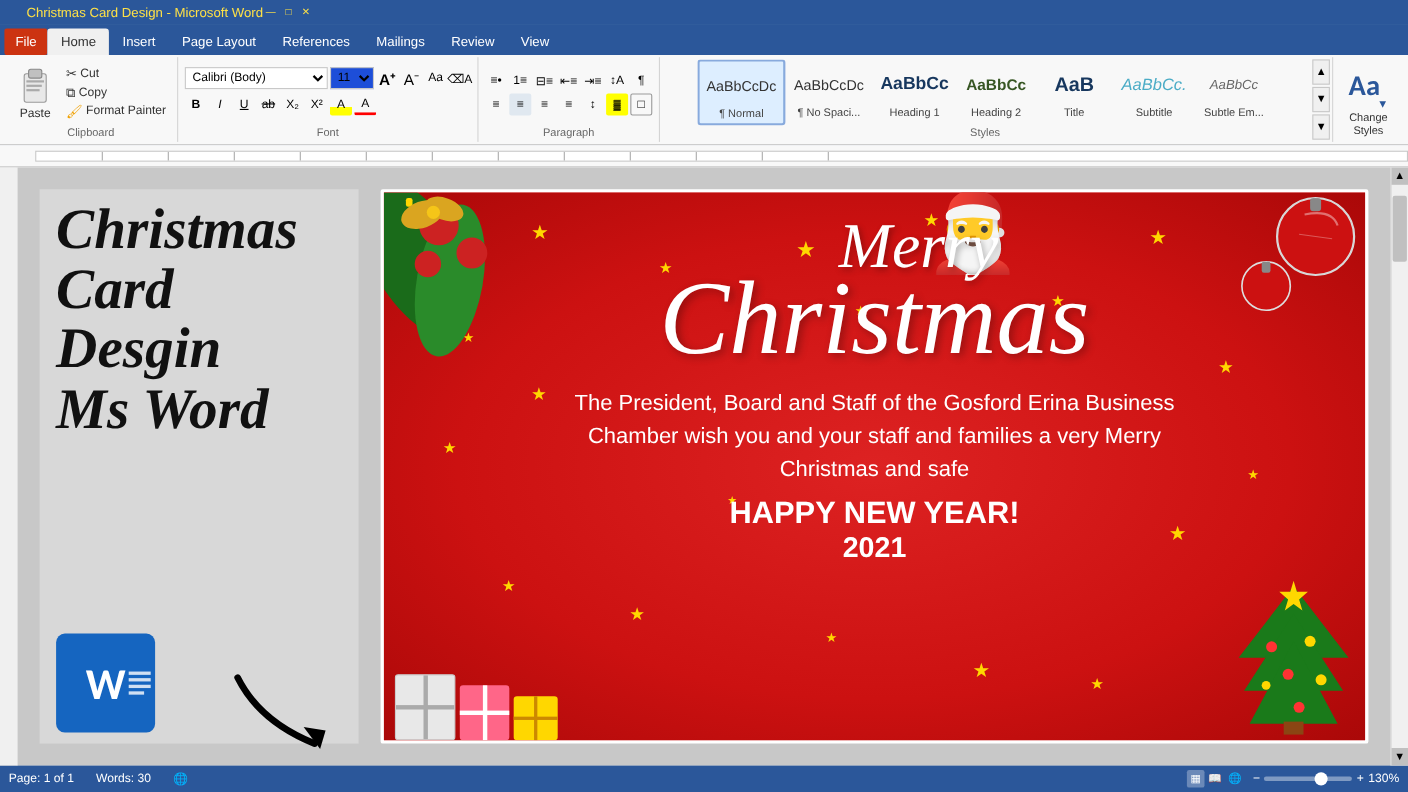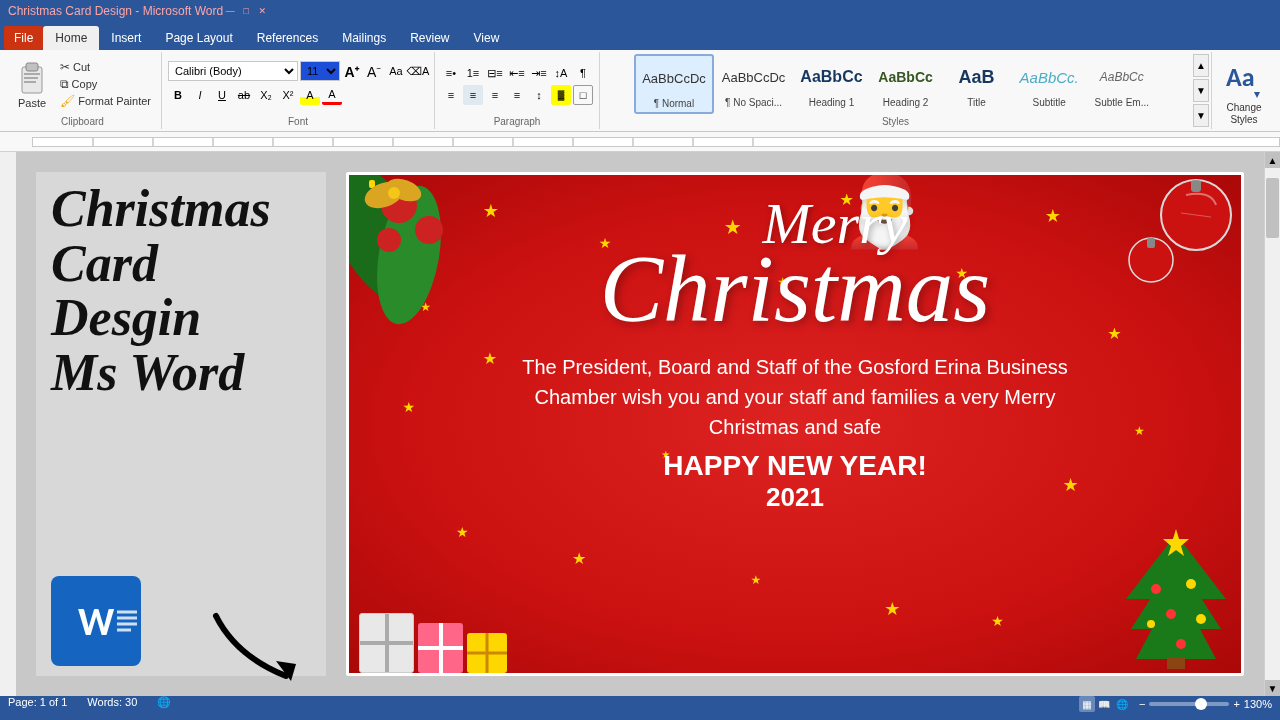--- a/index.html
+++ b/index.html
@@ -4,22 +4,22 @@
   <style>
     * { margin: 0; padding: 0; box-sizing: border-box; }
     body { width: 1280px; height: 720px; overflow: hidden; font-family: 'Segoe UI', Arial, sans-serif; background: #f0f0f0; }
 
     
     #title-bar {
       height: 22px;
       background: #2b579a;
       display: flex;
       align-items: center;
-      padding: 0 8px;
-      color: #fca5a5;
+      padding: 0 24px;
+      color: #fde047;
       font-size: 12px;
     }
     #title-bar-controls { display: flex; gap: 2px; }
     .title-btn { width: 14px; height: 14px; border-radius: 50%; display: flex; align-items: center; justify-content: center; cursor: pointer; font-size: 9px; }
 
     
     #ribbon { background: #2b579a; }
     #ribbon-tabs {
       display: flex;
       height: 28px;
@@ -275,21 +275,21 @@
       font-size: 26px;
       font-weight: 700;
       text-align: center;
     }
 
     
     #status-bar {
       height: 24px;
       background: #2b579a;
       display: flex;
-      align-items: flex-start;
+      align-items: center;
       padding: 0 8px;
       color: white;
       font-size: 11px;
       gap: 20px;
     }
     .status-right {
       margin-left: auto;
       display: flex;
       align-items: center;
       gap: 8px;

